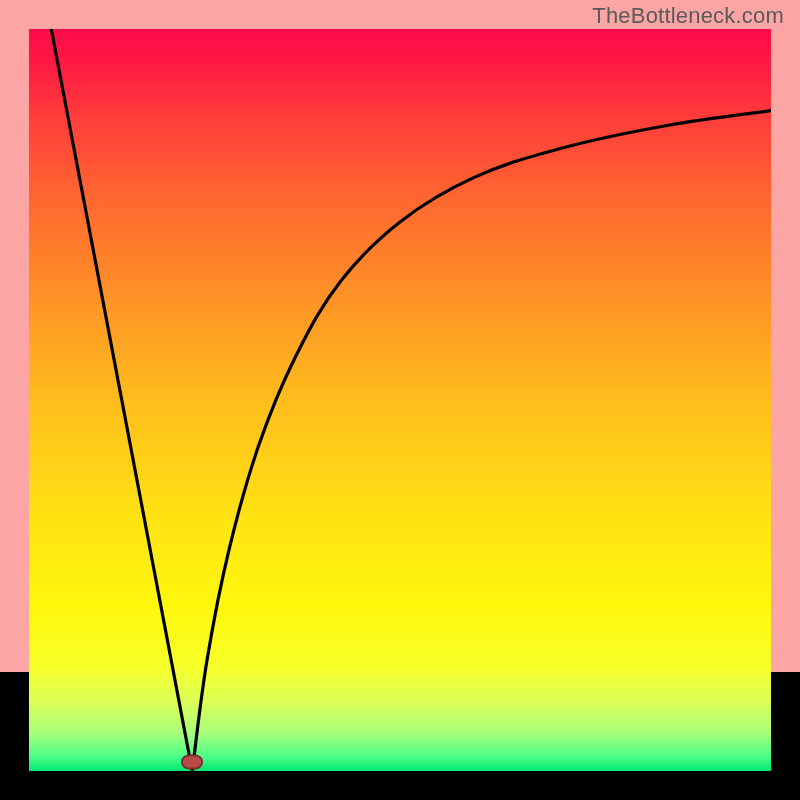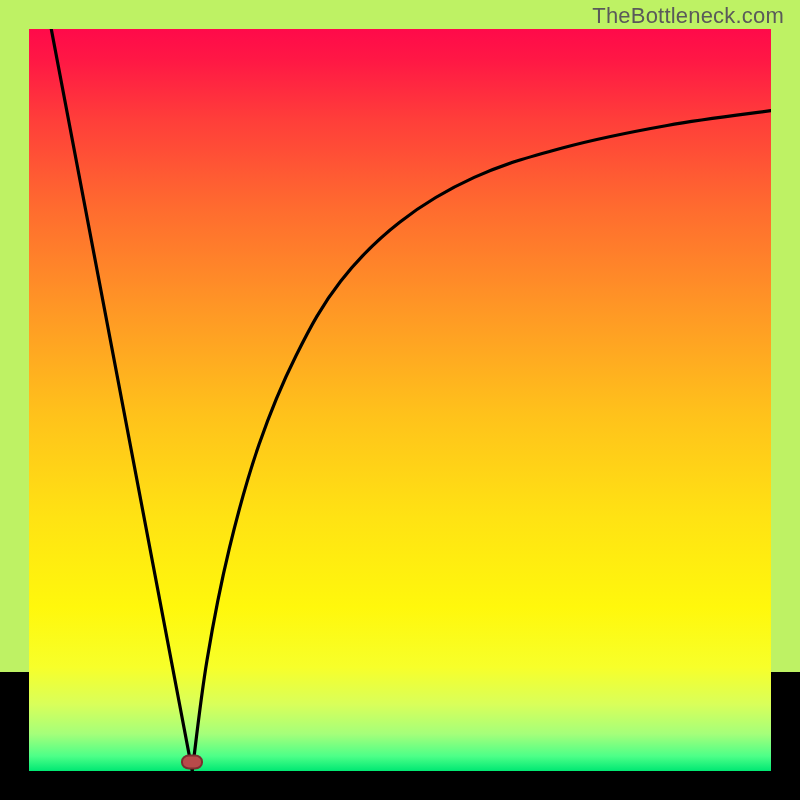--- a/index.html
+++ b/index.html
@@ -10,21 +10,21 @@
     background: #000;
     overflow: hidden;
     font-family: Arial, Helvetica, sans-serif;
   }
   .frame {
     position: absolute;
     left: 0;
     top: 0;
     width: 800px;
     height: 672px;
-    background: #bef264;
+    background: #fca5a5;
   }
   .plot {
     position: absolute;
     left: 29px;
     top: 29px;
     width: 742px;
     height: 742px;
     overflow: hidden;
   }
   .gradient {

